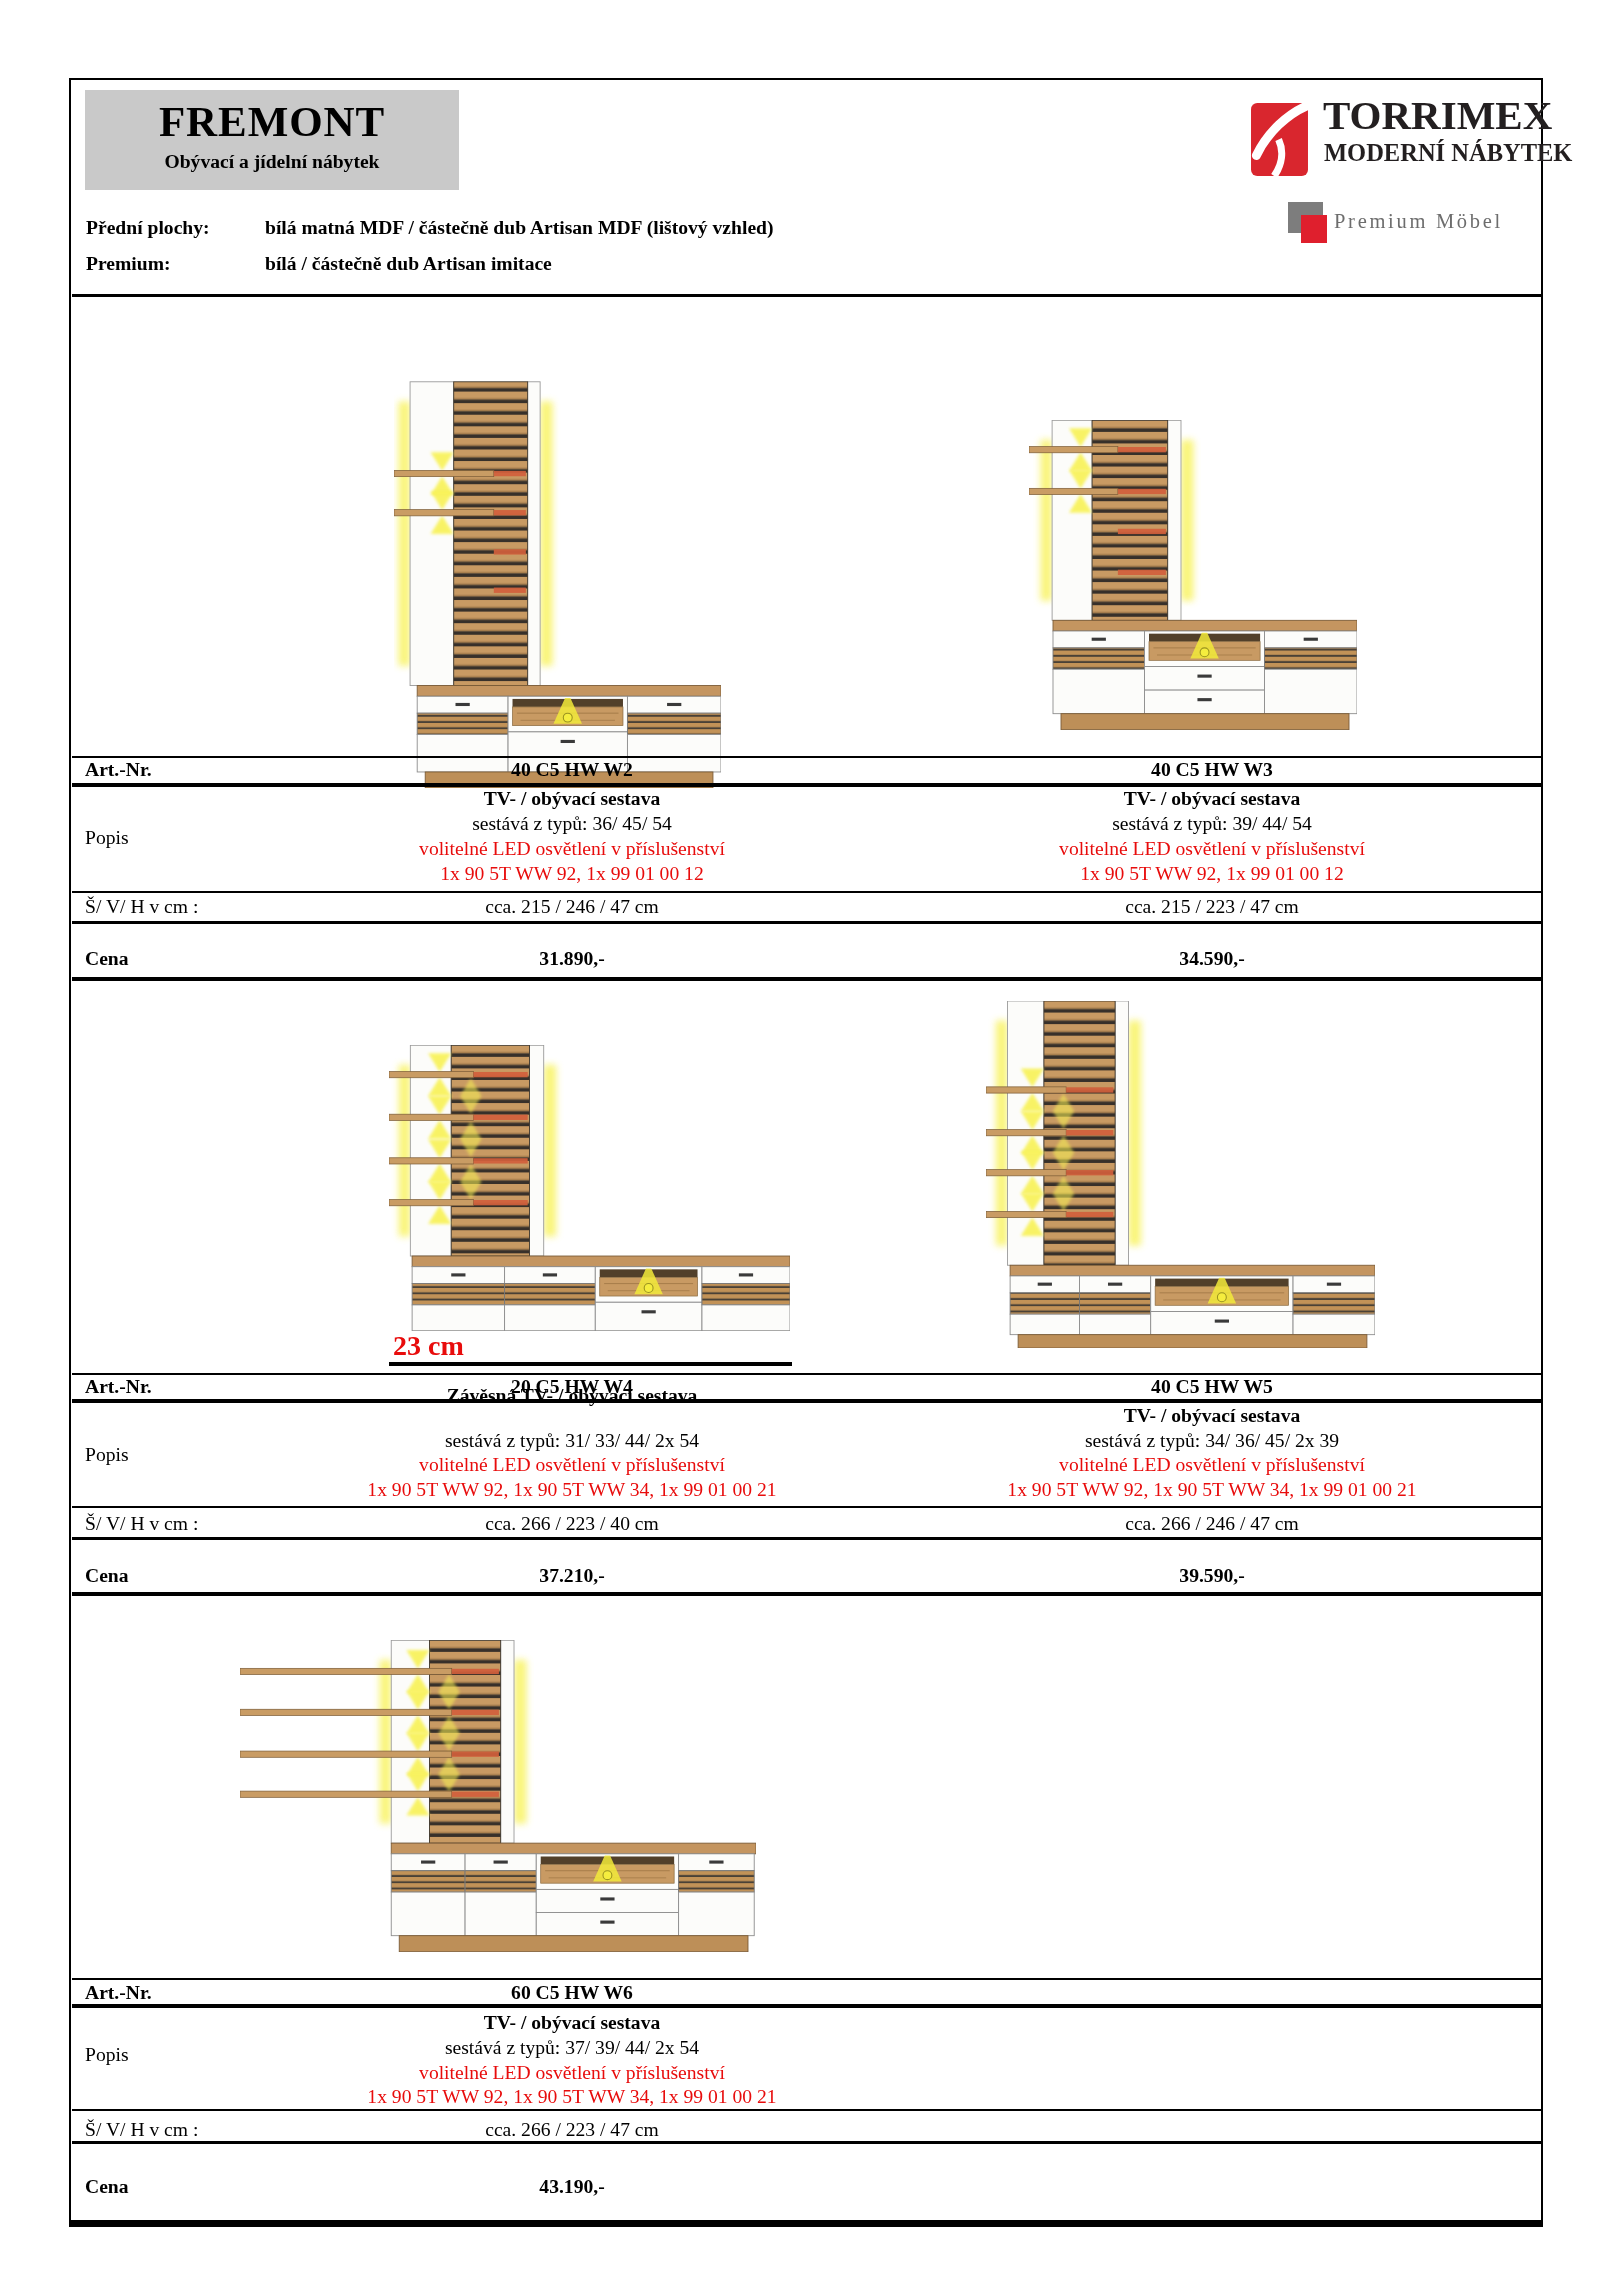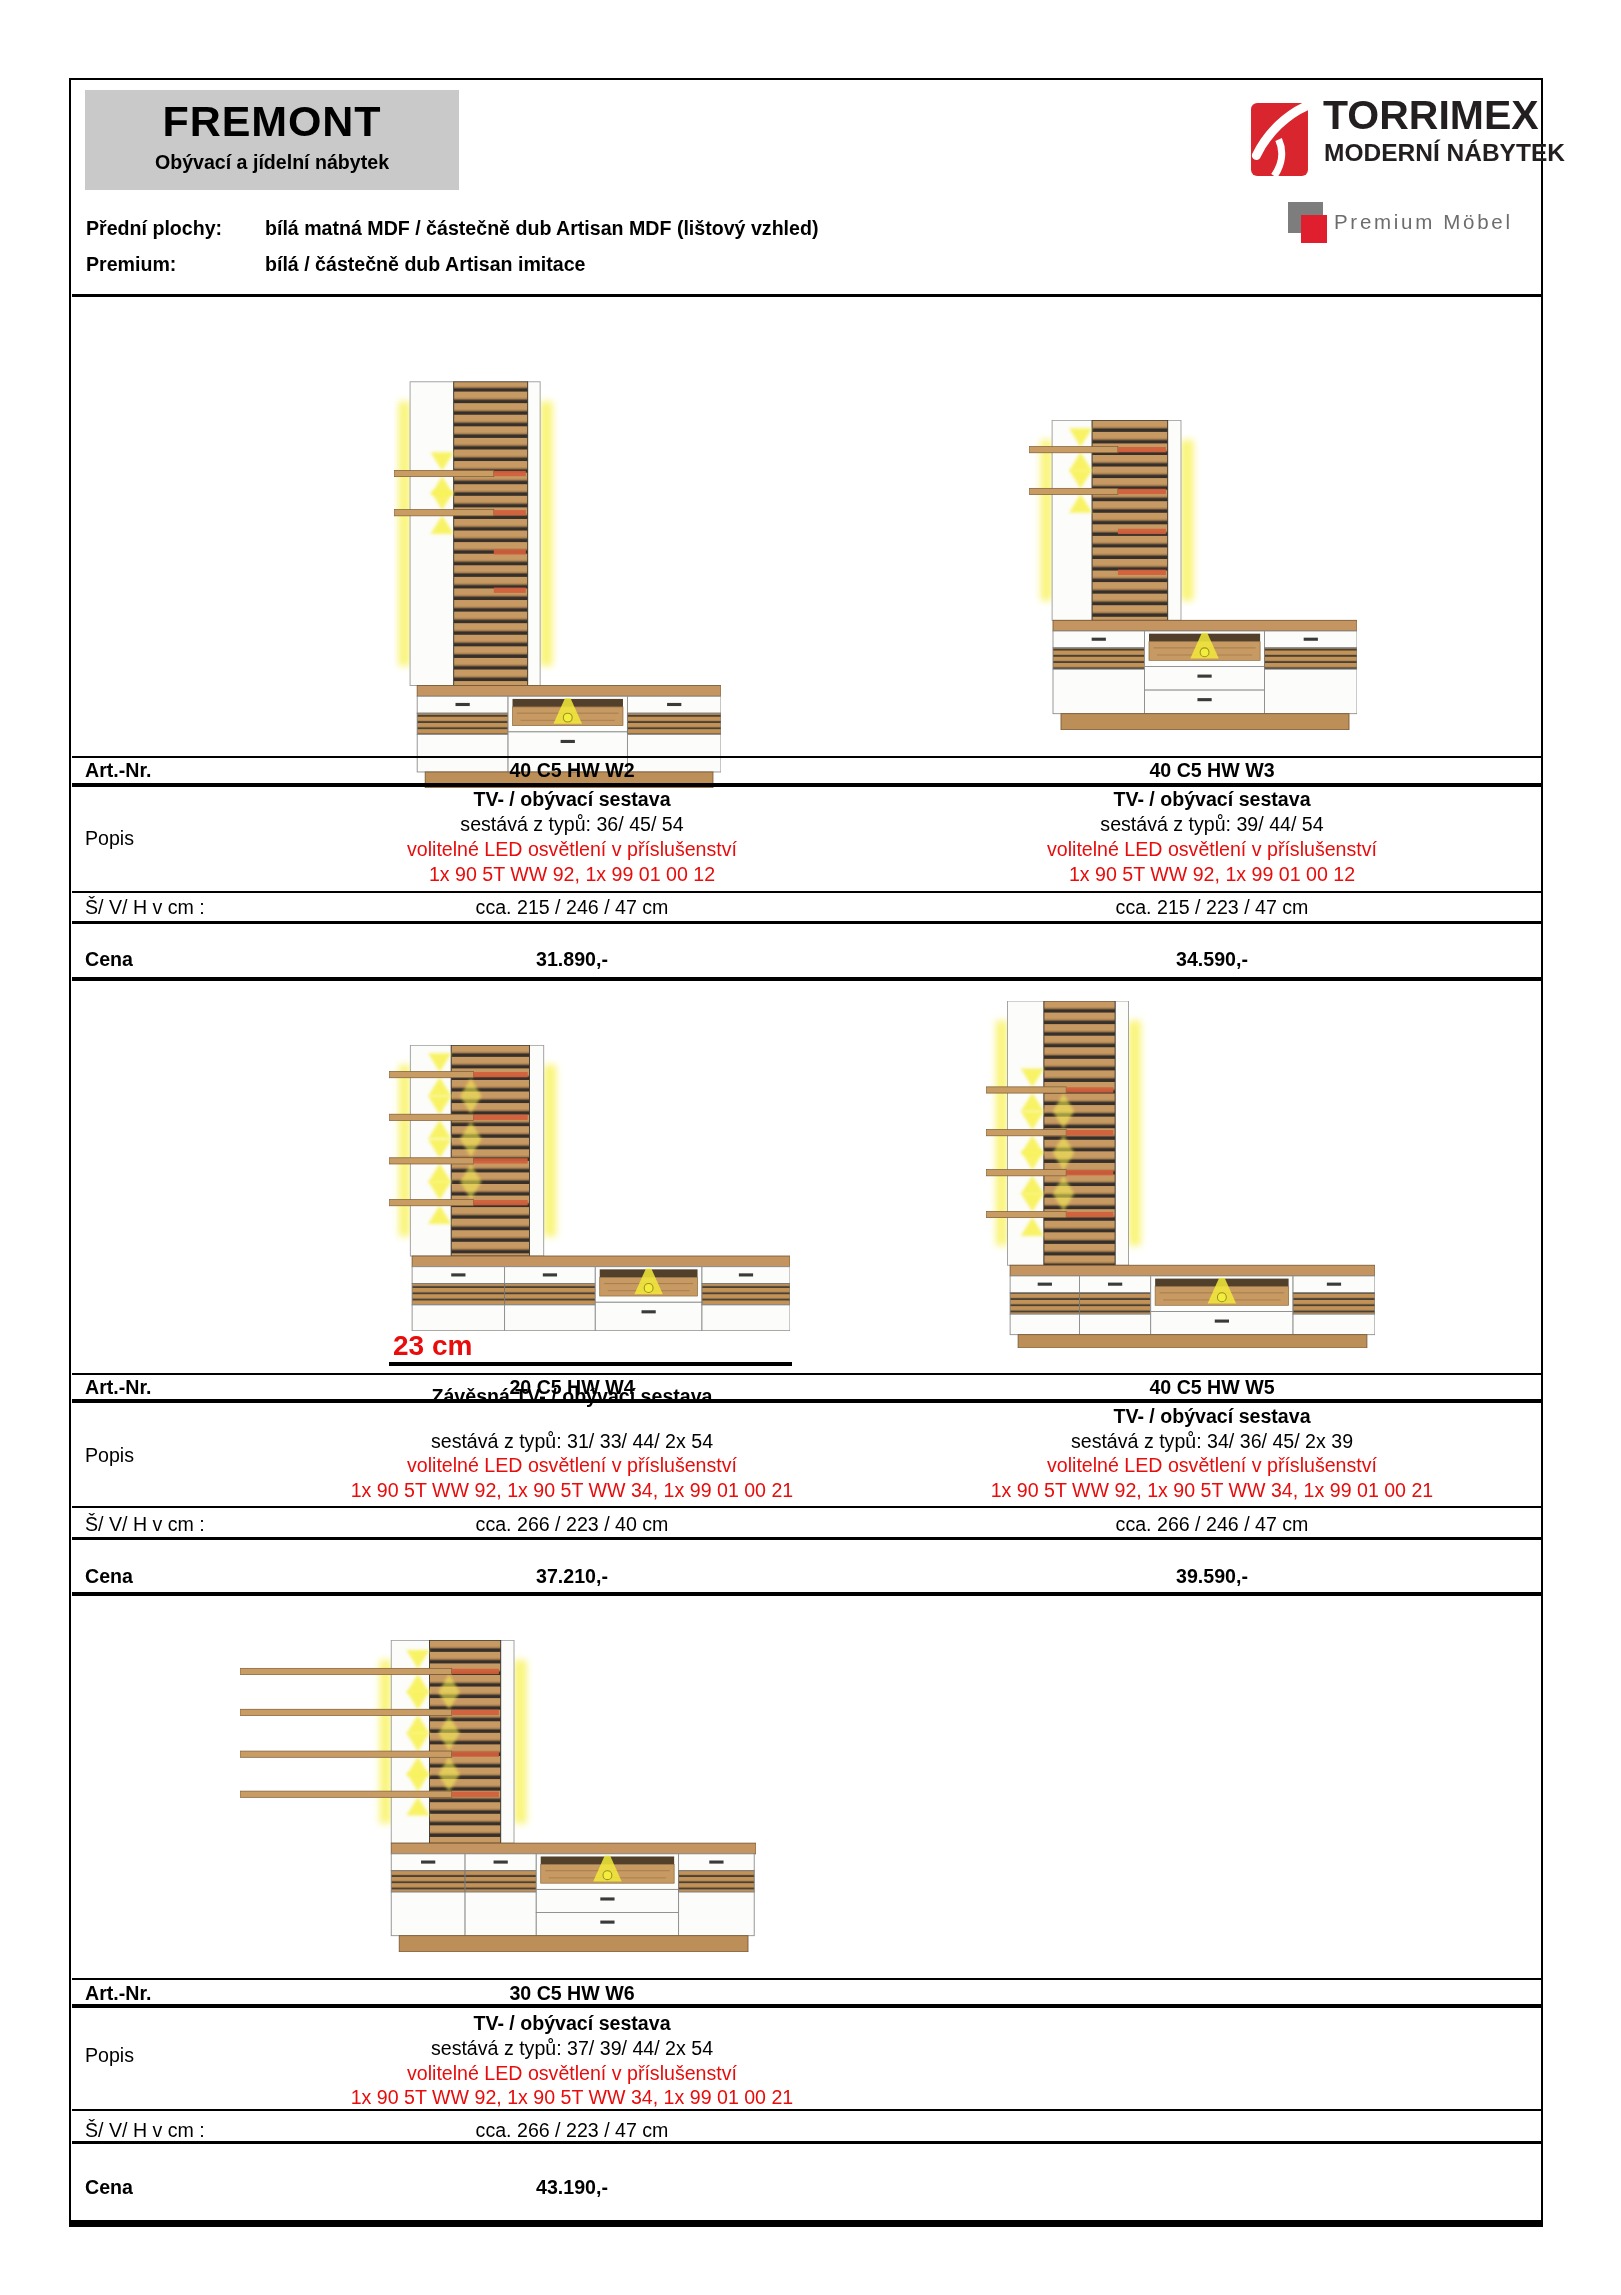--- a/index.html
+++ b/index.html
@@ -1,17 +1,17 @@
 <!DOCTYPE html>
 <html style="font-size:14.2px"><head>
 <meta charset="utf-8">
 <style>
   html,body{margin:0;padding:0;background:#fff;}
   .page{position:relative;width:1584px;height:2295px;background:#fff;
-        font-family:Liberation Sans, sans-serif;color:#000;overflow:hidden;}
+        font-family:Liberation Serif, serif;color:#000;overflow:hidden;}
   .frame{position:absolute;left:69px;top:78px;width:1474px;height:2149px;
          border:2.7px solid #000;border-bottom:7.1px solid #000;box-sizing:border-box;}
   .hl{position:absolute;left:72px;width:1469px;background:#000;}
   .t{position:absolute;font-size:19.6px;line-height:24px;white-space:nowrap;}
   .b{font-weight:bold;}
   .red{color:#e80c0c;}
   .lbl{left:85px;}
   .c1{left:305px;width:534px;text-align:center;}
   .c2{left:945px;width:534px;text-align:center;}
   .fig{position:absolute;}
@@ -424,21 +424,21 @@
   <div class="t c1 red" style="top:1478px">1x 90 5T WW 92, 1x 90 5T WW 34, 1x 99 01 00 21</div>
   <div class="t c2 red" style="top:1478px">1x 90 5T WW 92, 1x 90 5T WW 34, 1x 99 01 00 21</div>
   <div class="t lbl" style="top:1512px">Š/ V/ H v cm :</div>
   <div class="t c1" style="top:1512px">cca. 266 / 223 / 40 cm</div>
   <div class="t c2" style="top:1512px">cca. 266 / 246 / 47 cm</div>
   <div class="t lbl b" style="top:1564px">Cena</div>
   <div class="t c1 b" style="top:1564px">37.210,-</div>
   <div class="t c2 b" style="top:1564px">39.590,-</div>
 
   <div class="t lbl b" style="top:1981px">Art.-Nr.</div>
-  <div class="t c1 b" style="top:1981px">30 C5 HW W6</div>
+  <div class="t c1 b" style="top:1981px">60 C5 HW W6</div>
   <div class="t lbl" style="top:2043px">Popis</div>
   <div class="t c1 b" style="top:2011px">TV- / obývací sestava</div>
   <div class="t c1" style="top:2036px">sestává z typů: 37/ 39/ 44/ 2x 54</div>
   <div class="t c1 red" style="top:2061px">volitelné LED osvětlení v příslušenství</div>
   <div class="t c1 red" style="top:2085px">1x 90 5T WW 92, 1x 90 5T WW 34, 1x 99 01 00 21</div>
   <div class="t lbl" style="top:2118px">Š/ V/ H v cm :</div>
   <div class="t c1" style="top:2118px">cca. 266 / 223 / 47 cm</div>
   <div class="t lbl b" style="top:2175px">Cena</div>
   <div class="t c1 b" style="top:2175px">43.190,-</div>
 </div>

